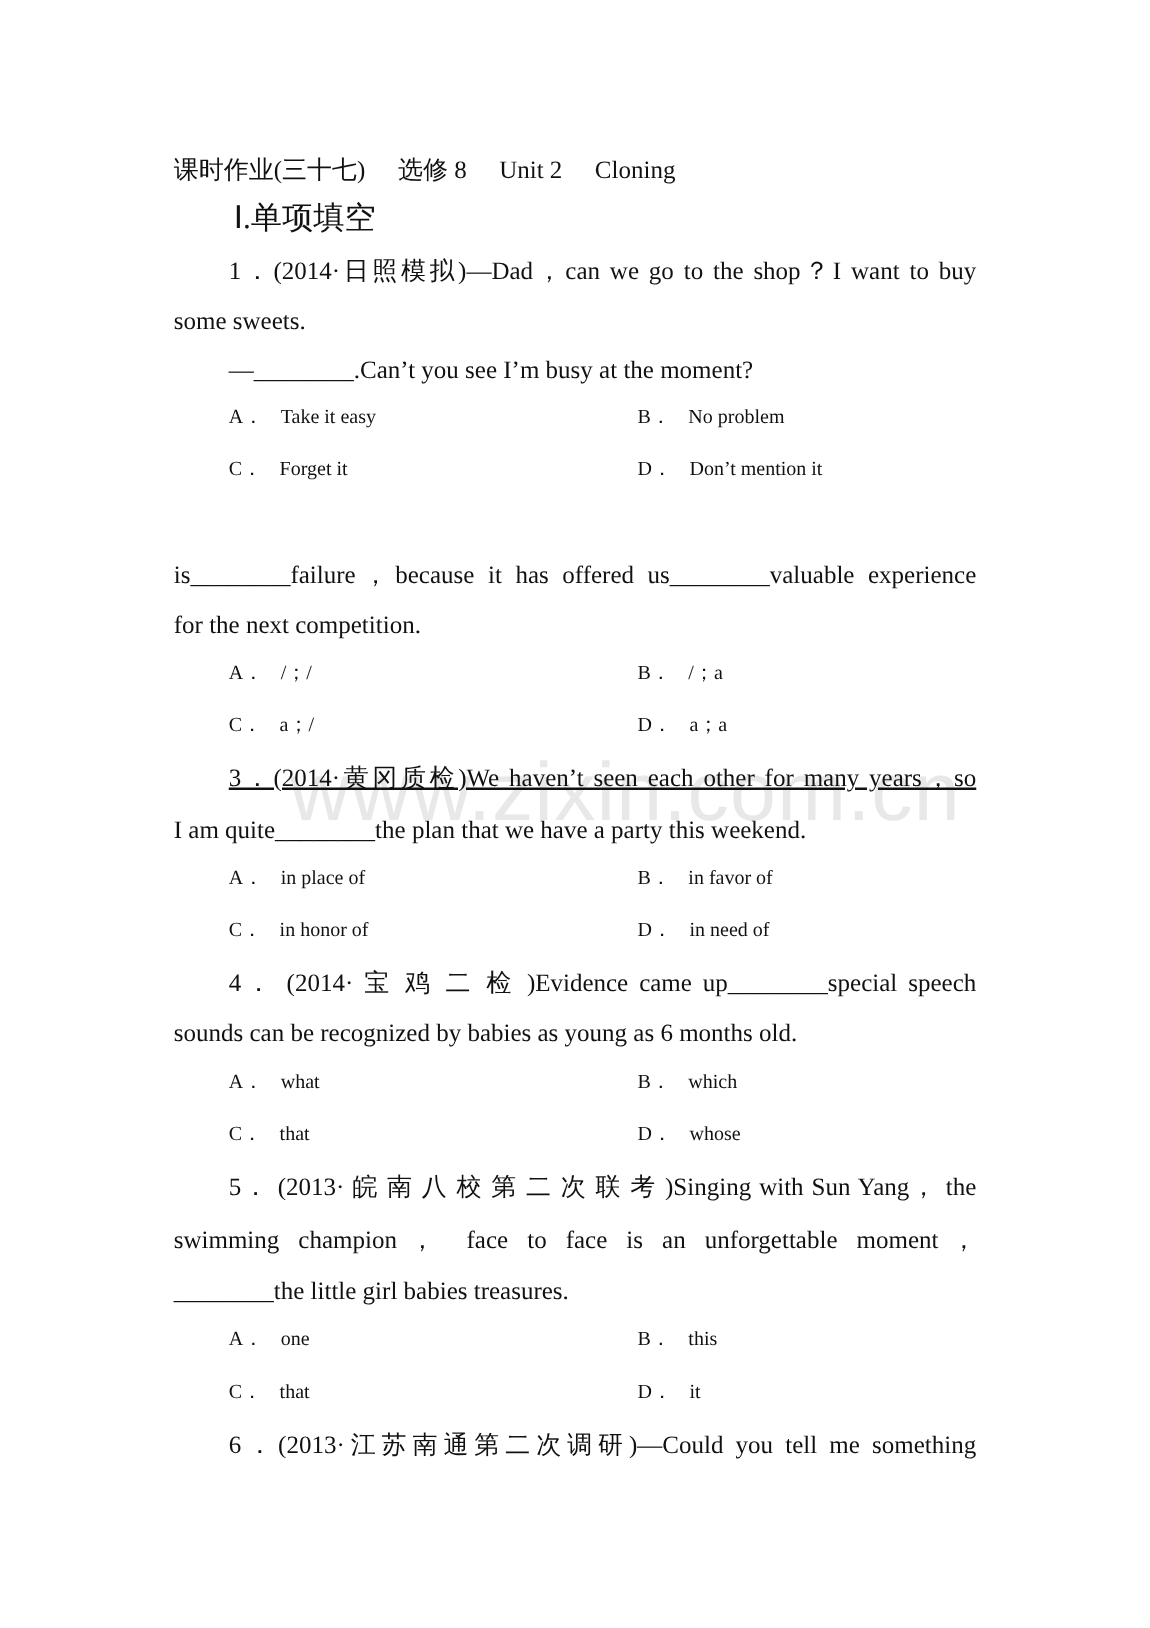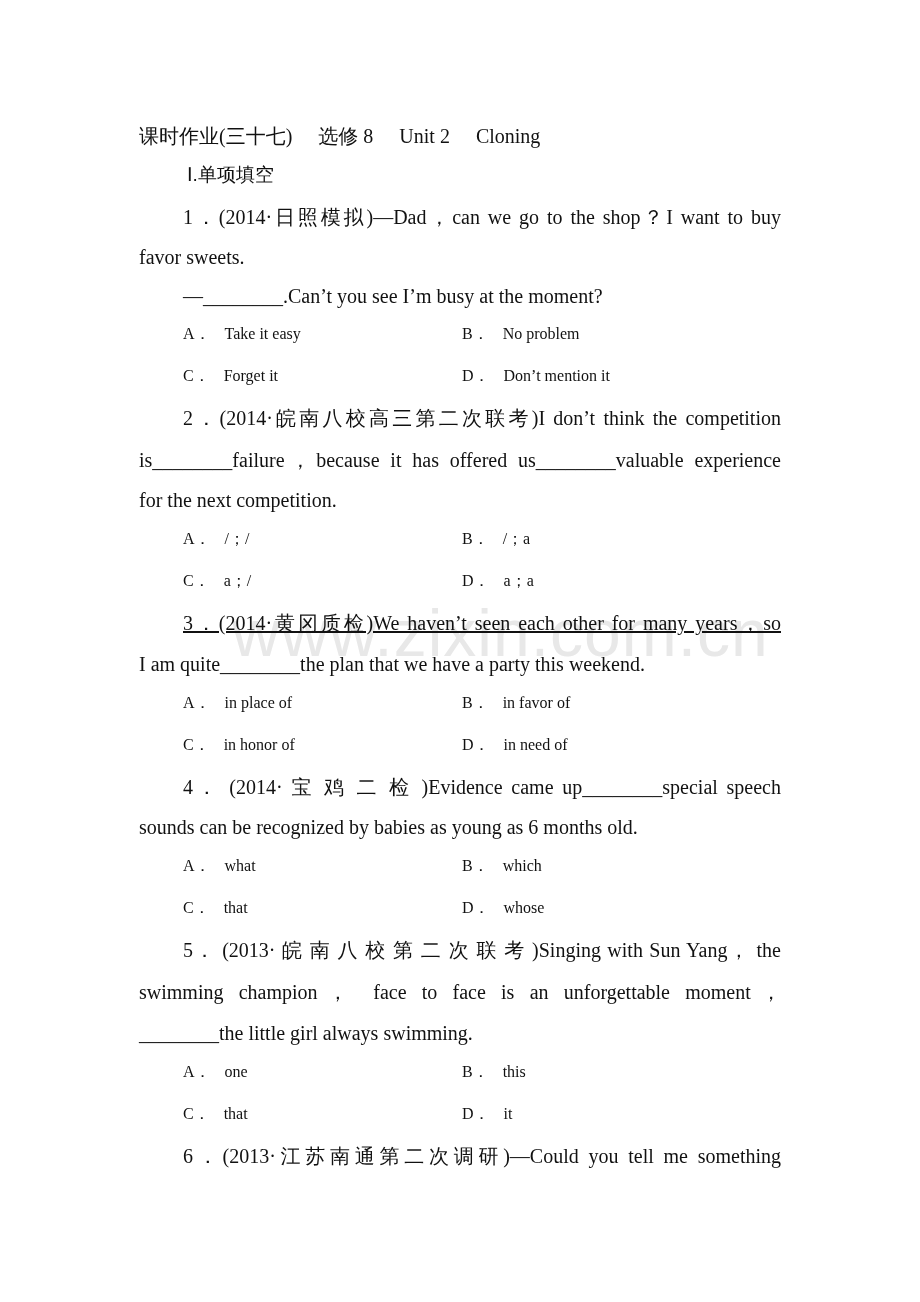--- a/index.html
+++ b/index.html
@@ -4,49 +4,48 @@
 <style>
   html, body { margin: 0; padding: 0; background: #ffffff; }
   body { width: 920px; height: 1302px; position: relative; overflow: hidden;
          font-family: "Liberation Serif", "DejaVu Serif", serif; color: #111; }
   .page { position: absolute; left: 0; top: 0; width: 920px; height: 1302px; }
   .line { position: absolute; left: 139px; width: 642px; font-size: 20px; line-height: 24px; white-space: nowrap; }
   .indent { left: 183px; width: 598px; }
   .justify { text-align: justify; text-align-last: justify; white-space: normal; }
   .title { font-size: 20px; }
   .title span { margin-right: 26px; }
-  .heading { left: 187px; font-family: Liberation Sans, sans-serif; font-size: 19px; }
+  .heading { left: 187px; font-family: Liberation Serif, serif; font-size: 25px; }
   .opt { position: absolute; font-size: 16px; line-height: 24px; white-space: nowrap; }
-  .optA { left: 183px; } .optB { left: 462px; }
+  .optA { left: 183px; } .optB { left: 510px; }
   .opt .k { margin-right: 14px; }
   .watermark { position: absolute; left: 232px; top: 600px; font-family: "Liberation Sans", "DejaVu Sans", sans-serif;
                font-size: 66px; line-height: 66px; color: #e8e8e8; letter-spacing: 1px; z-index: 0; white-space: nowrap; }
   .content { position: absolute; left: 0; top: 0; width: 920px; height: 1302px; z-index: 1; }
 </style>
 </head>
 <body>
 
 <div class="page">
   <div class="watermark">www.zixin.com.cn</div>
 
   <div class="content">
     <div class="line title" style="top:124px;">
       <span>课时作业(三十七)</span><span>选修 8</span><span>Unit 2</span><span style="margin-right:0">Cloning</span>
     </div>
     <div class="line heading" style="top:163px;">Ⅰ.单项填空</div>
 
     <div class="line indent justify" style="top:205px;">1．(2014·日照模拟)—Dad，can we go to the shop？I want to buy</div>
-    <div class="line" style="top:245px;">favor sweets.</div>
+    <div class="line" style="top:245px;">some sweets.</div>
     <div class="line indent" style="top:284px;">—________.Can’t you see I’m busy at the moment?</div>
     <div class="opt optA" style="top:322px;"><span class="k">A．</span><span>Take it easy</span></div>
     <div class="opt optB" style="top:322px;"><span class="k">B．</span><span>No problem</span></div>
     <div class="opt optA" style="top:364px;"><span class="k">C．</span><span>Forget it</span></div>
     <div class="opt optB" style="top:364px;text-align:center;"><span class="k">D．</span><span>Don’t mention it</span></div>
 
-    <div class="line indent justify" style="top:406px;">2．(2014·皖南八校高三第二次联考)I don’t think the competition</div>
     <div class="line justify" style="top:448px;">is________failure，because it has offered us________valuable experience</div>
     <div class="line" style="top:488px;">for the next competition.</div>
     <div class="opt optA" style="top:527px;"><span class="k">A．</span><span>/；/</span></div>
     <div class="opt optB" style="top:527px;"><span class="k">B．</span><span>/；a</span></div>
     <div class="opt optA" style="top:569px;"><span class="k">C．</span><span>a；/</span></div>
     <div class="opt optB" style="top:569px;"><span class="k">D．</span><span>a；a</span></div>
 
     <div class="line indent justify" style="top:611px;text-decoration:underline;">3．(2014·黄冈质检)We haven’t seen each other for many years，so</div>
     <div class="line" style="top:652px;">I am quite________the plan that we have a party this weekend.</div>
     <div class="opt optA" style="top:691px;"><span class="k">A．</span><span>in place of</span></div>
@@ -56,21 +55,21 @@
 
     <div class="line indent justify" style="top:775px;">4． (2014· 宝 鸡 二 检 )Evidence came up________special speech</div>
     <div class="line" style="top:815px;">sounds can be recognized by babies as young as 6 months old.</div>
     <div class="opt optA" style="top:854px;"><span class="k">A．</span><span>what</span></div>
     <div class="opt optB" style="top:854px;"><span class="k">B．</span><span>which</span></div>
     <div class="opt optA" style="top:896px;"><span class="k">C．</span><span>that</span></div>
     <div class="opt optB" style="top:896px;"><span class="k">D．</span><span>whose</span></div>
 
     <div class="line indent justify" style="top:938px;">5． (2013· 皖 南 八 校 第 二 次 联 考 )Singing with Sun Yang， the</div>
     <div class="line justify" style="top:980px;">swimming champion， face to face is an unforgettable moment，</div>
-    <div class="line" style="top:1021px;">________the little girl always swimming.</div>
+    <div class="line" style="top:1021px;">________the little girl babies treasures.</div>
     <div class="opt optA" style="top:1060px;"><span class="k">A．</span><span>one</span></div>
     <div class="opt optB" style="top:1060px;"><span class="k">B．</span><span>this</span></div>
     <div class="opt optA" style="top:1102px;"><span class="k">C．</span><span>that</span></div>
     <div class="opt optB" style="top:1102px;"><span class="k">D．</span><span>it</span></div>
 
     <div class="line indent justify" style="top:1144px;">6．(2013·江苏南通第二次调研)—Could you tell me something</div>
   </div>
 </div>
 
 </body></html>

